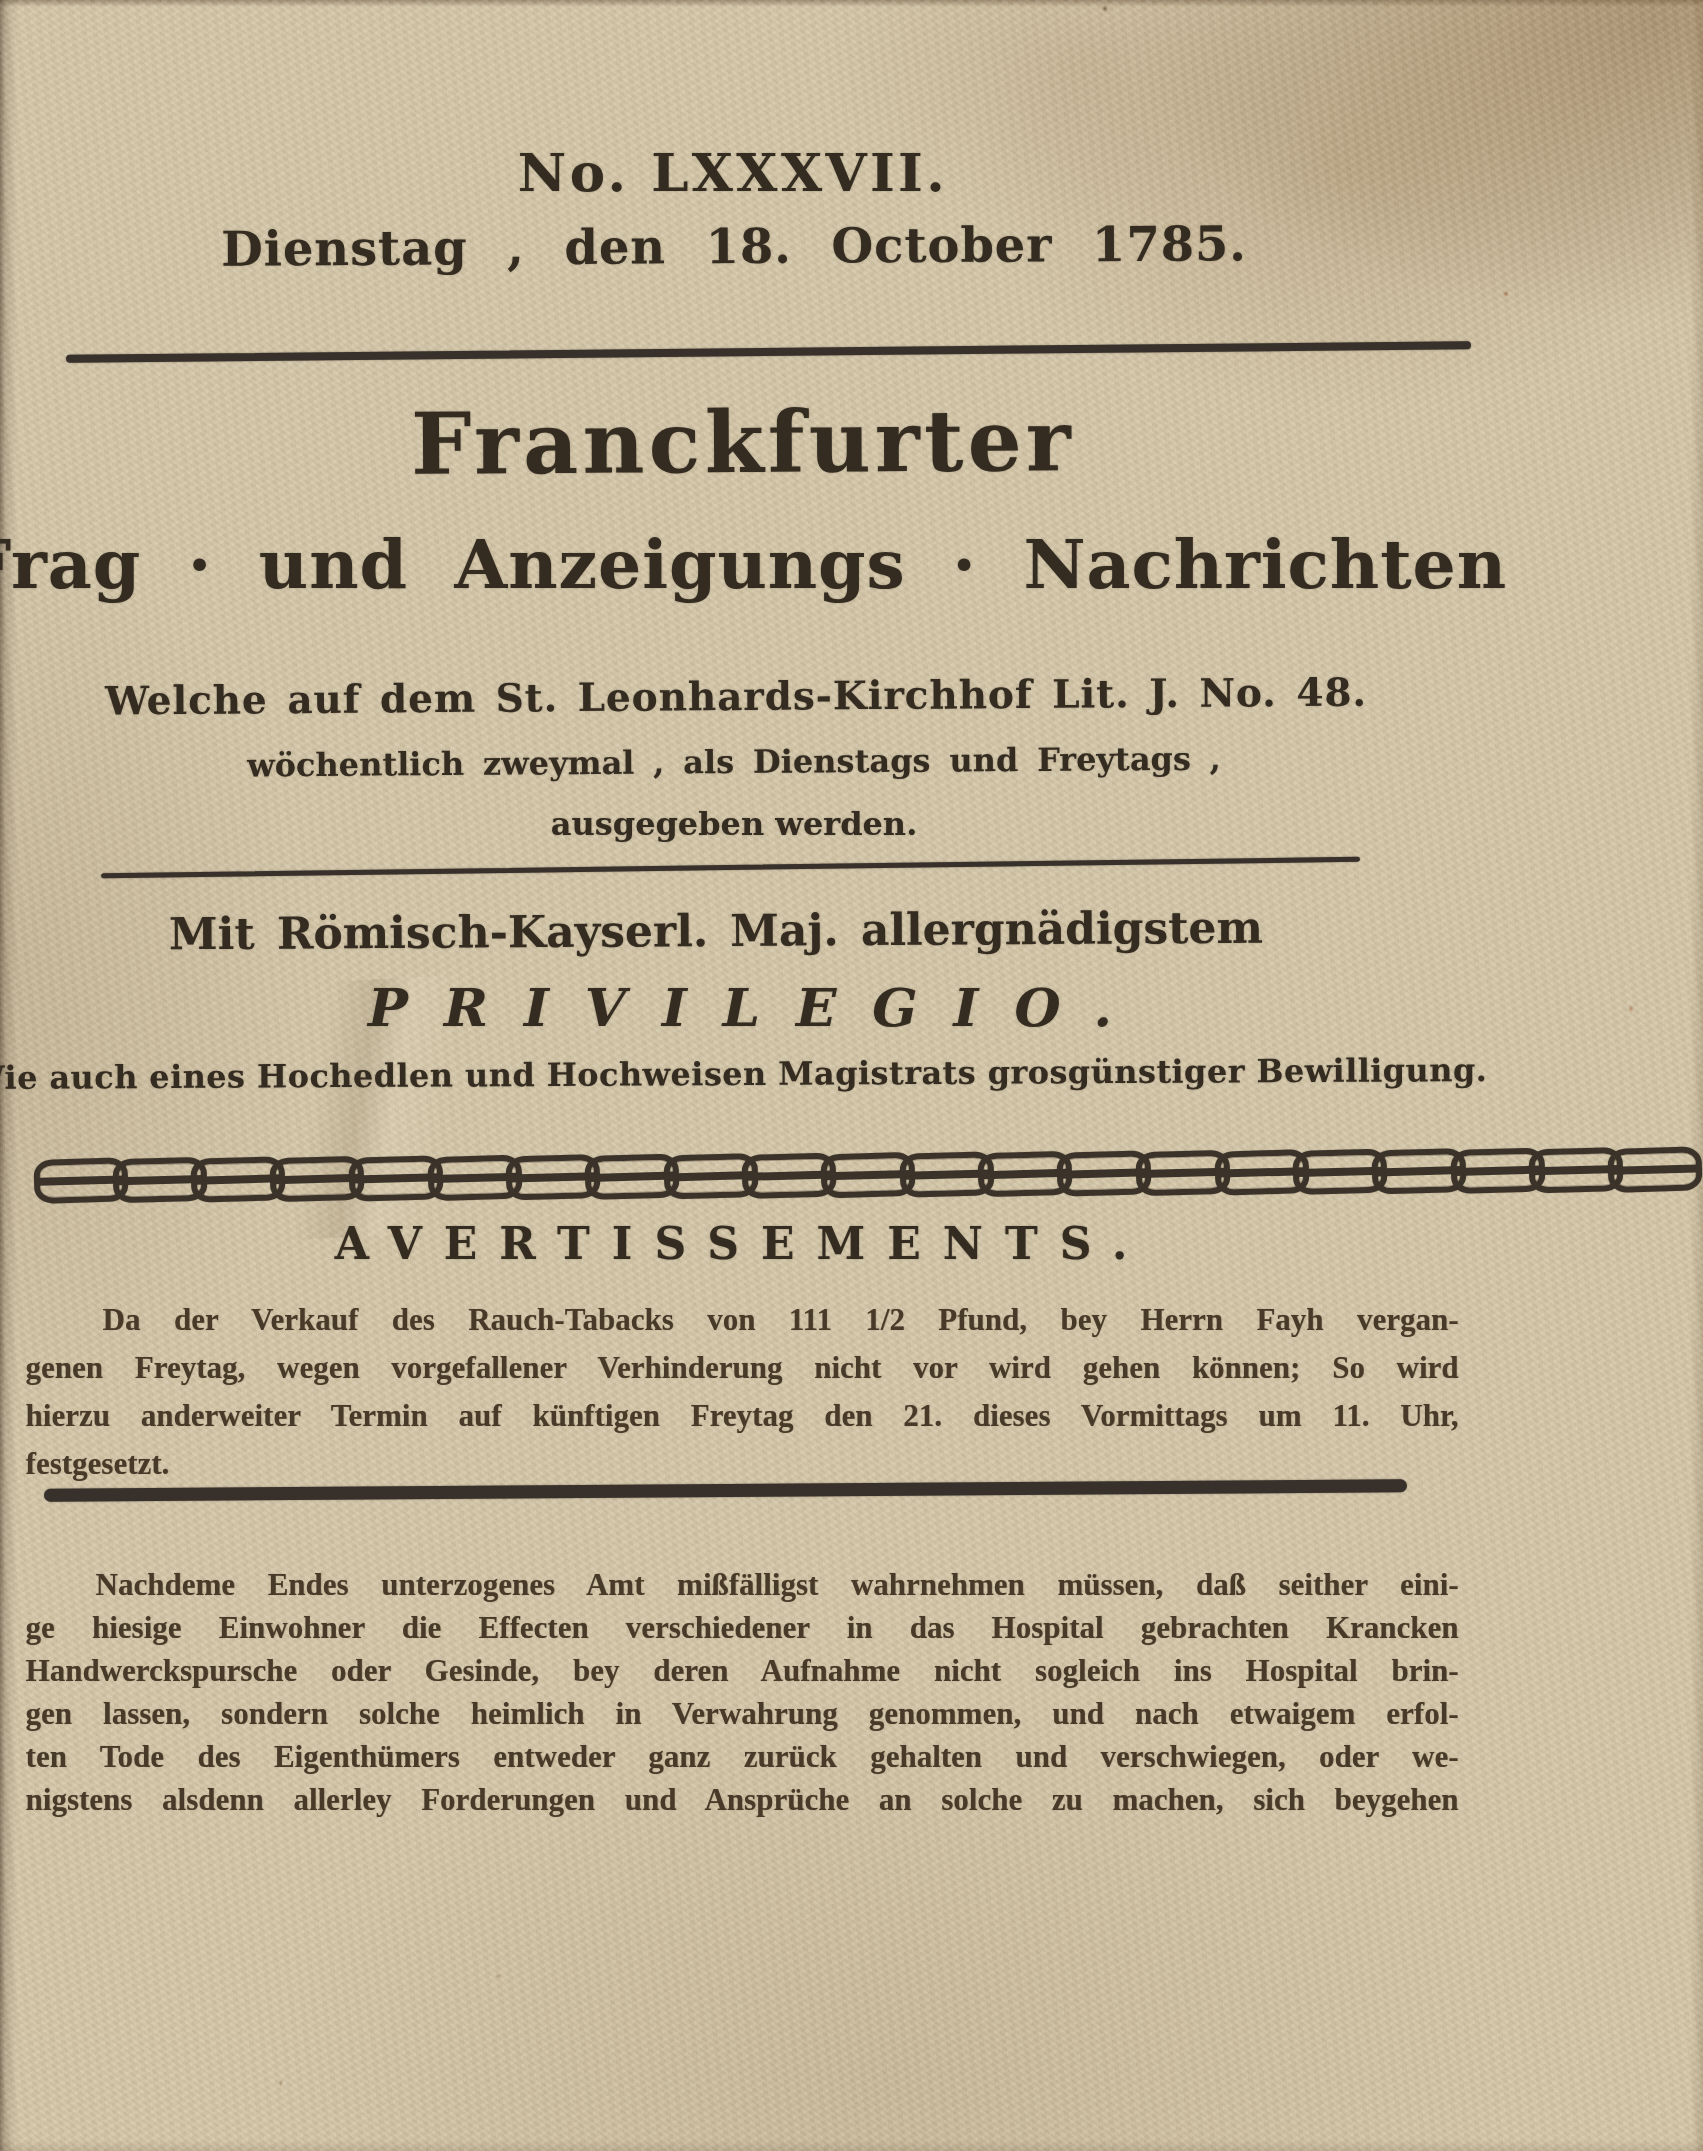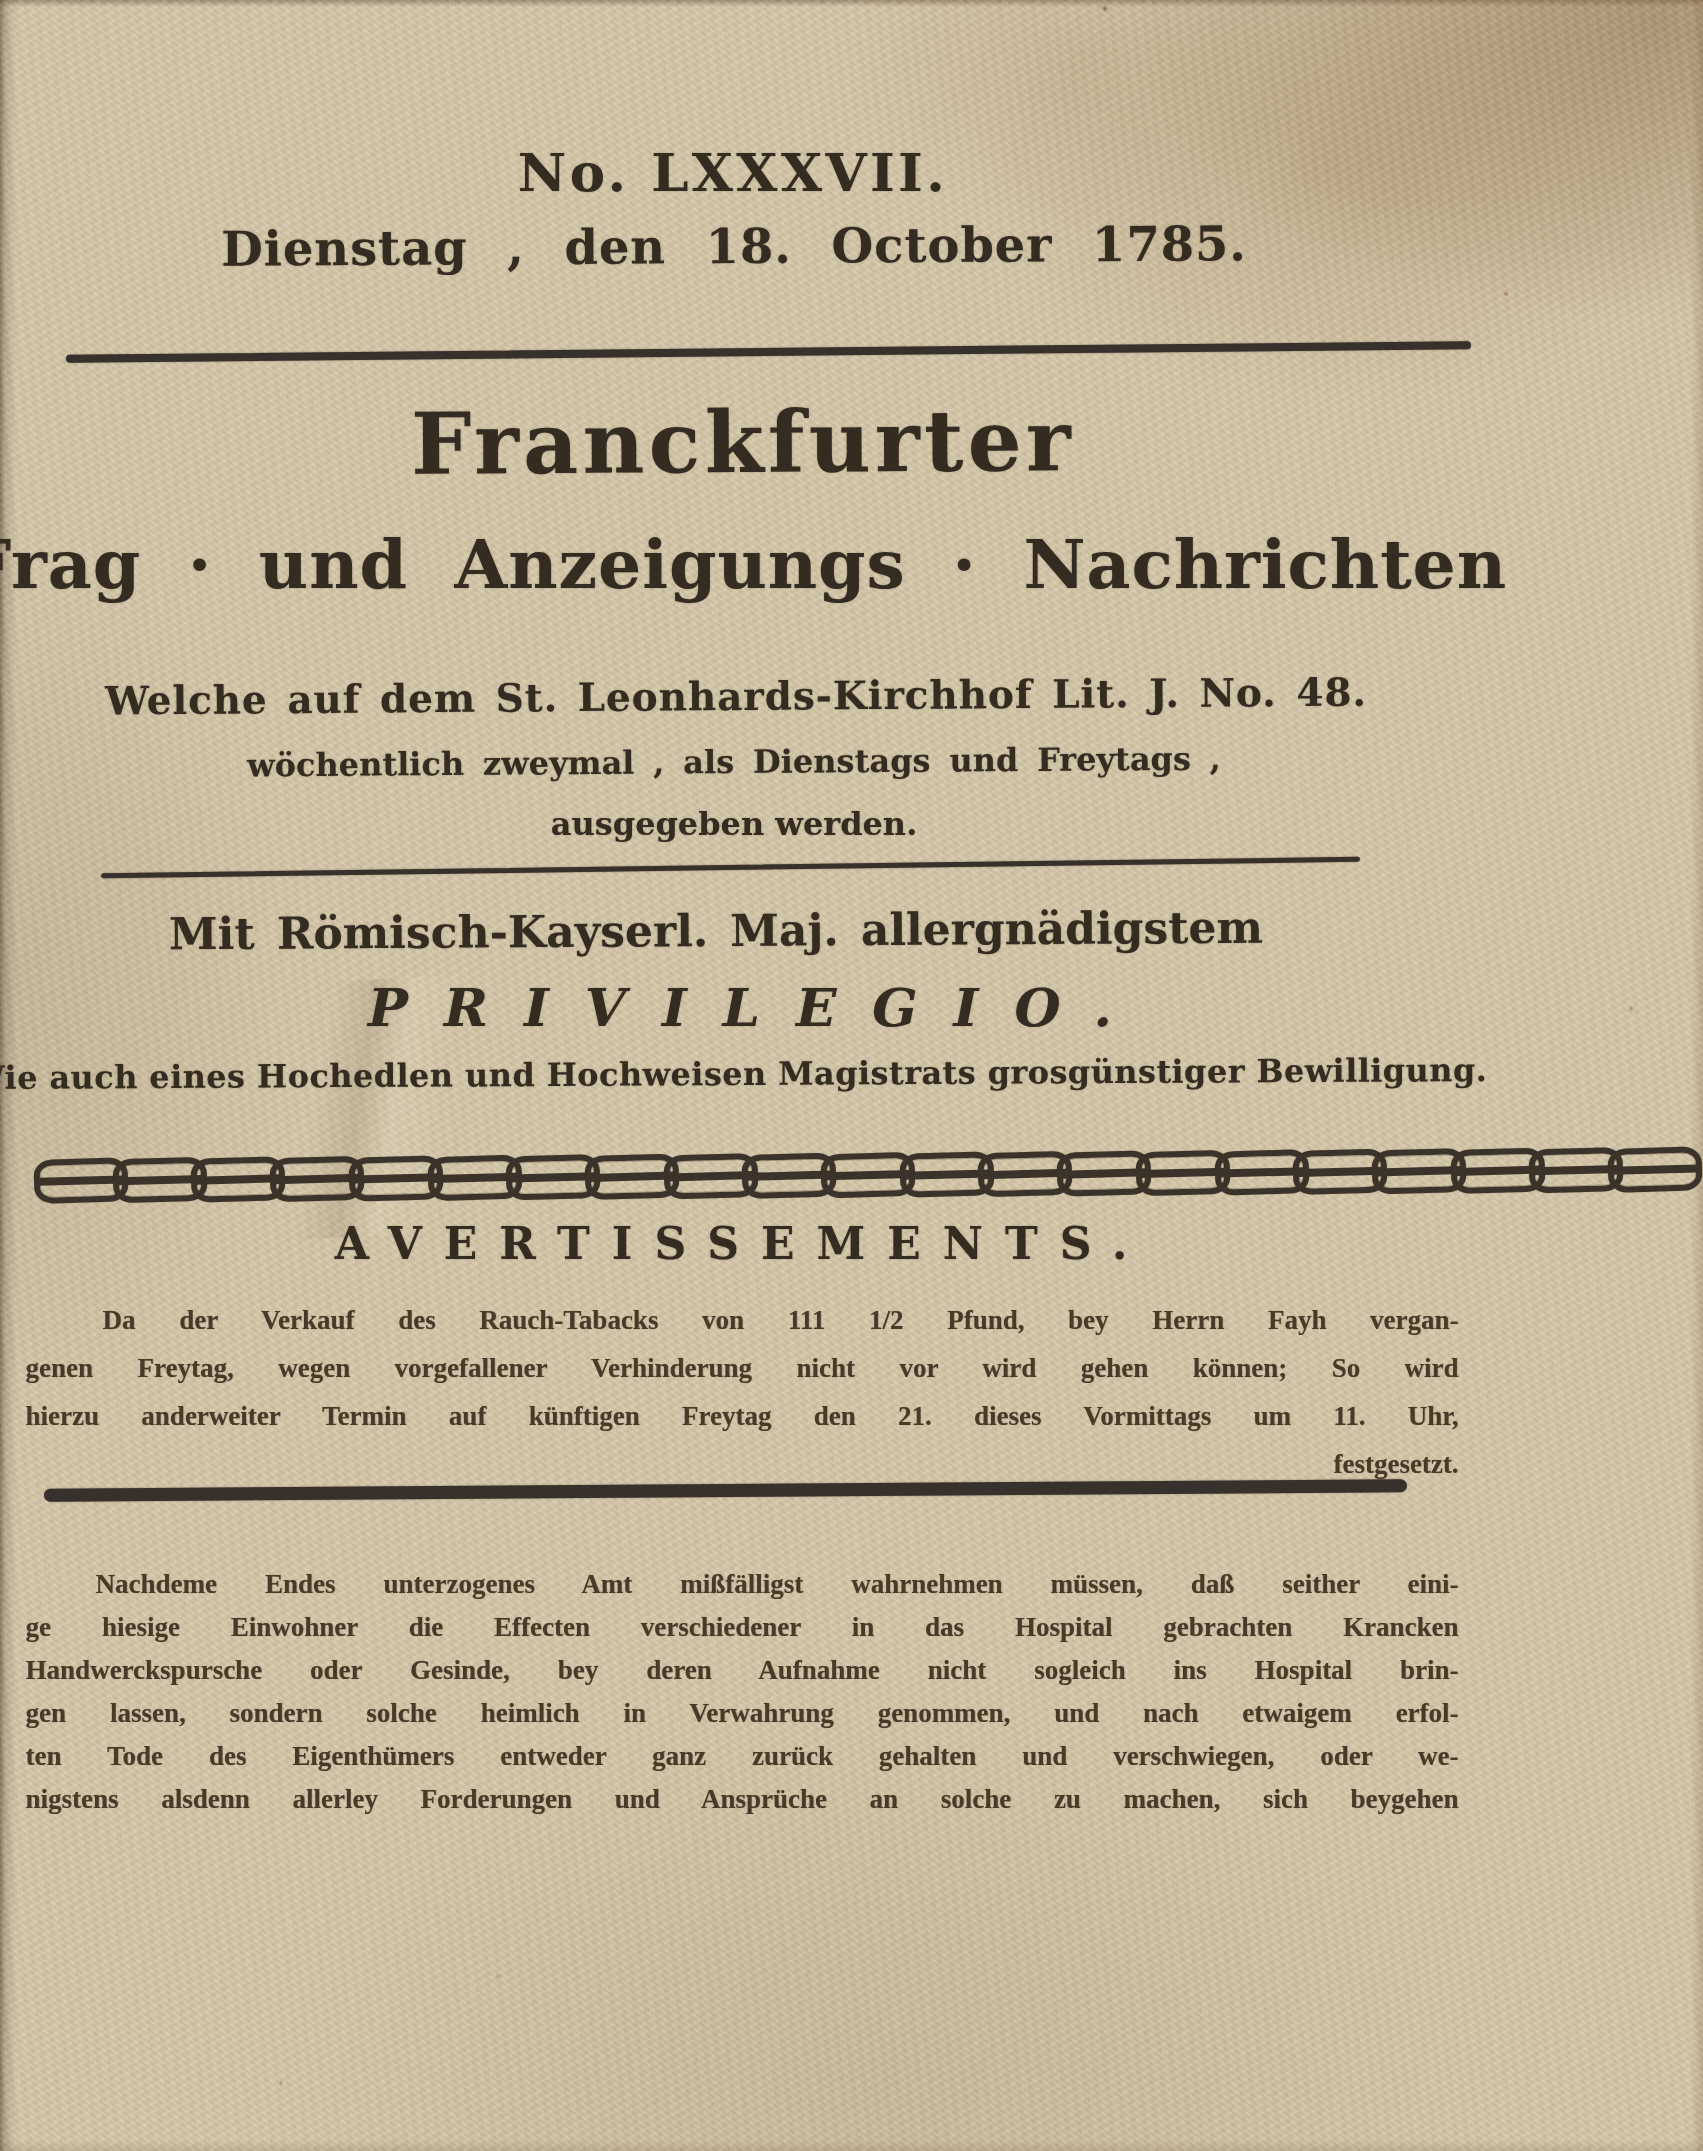--- a/index.html
+++ b/index.html
@@ -60,25 +60,25 @@
     transform:rotate(-1.2deg);
   }
   .chain-link:first-child{margin-left:0;}
   .chain-link::after{
     content:'';position:absolute;left:-5.1px;right:-5.1px;top:50%;margin-top:-4.3px;height:8.5px;
     background:#3b332a;border-radius:4.3px;
   }
   .avert{top:1218px;font-size:44px;font-weight:bold;letter-spacing:22px;transform:translateX(-110px);}
   .par{position:absolute;left:25.6px;width:1433px;}
   .par .pline{
-    font-family:"Liberation Serif", serif;font-weight:bold;font-size:27px;
+    font-family:"Liberation Serif", serif;font-weight:bold;font-size:31px;
     color:#473a28;text-shadow:0.4px 0.4px 1px rgba(70,58,42,0.45);
   }
   .a1{top:1296px;}
-  .a1 .pline{line-height:48px;text-align:right;}
+  .a1 .pline{line-height:48px;}
   .a2{top:1523px;}
   .a2 .pline{line-height:43px;}
   .just{text-align:justify;text-align-last:justify;}
   .indent{text-indent:77px;}
   .indent2{text-indent:70px;margin-top:40px;}
   .rule-div{top:1484px;left:44px;width:1363px;height:12.8px;border-radius:6.8px;transform:rotate(-0.4deg);}
 </style>
 </head>
 <body>
 

